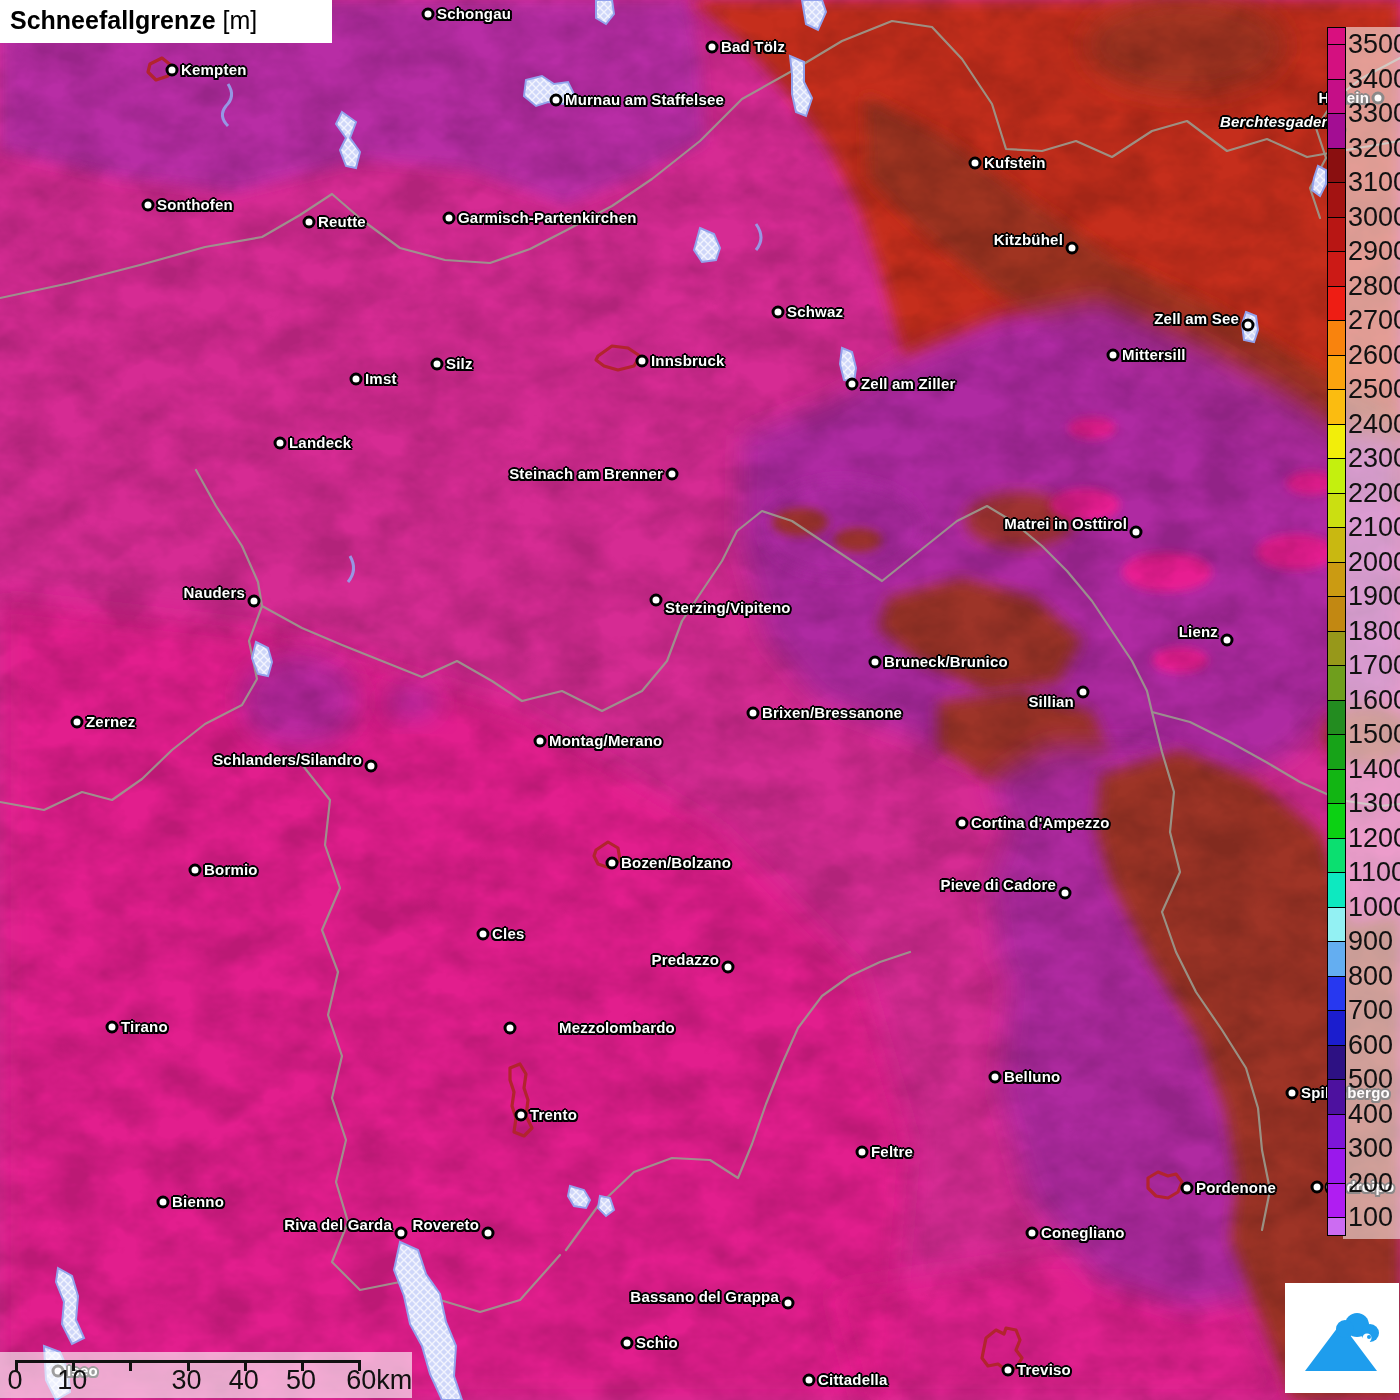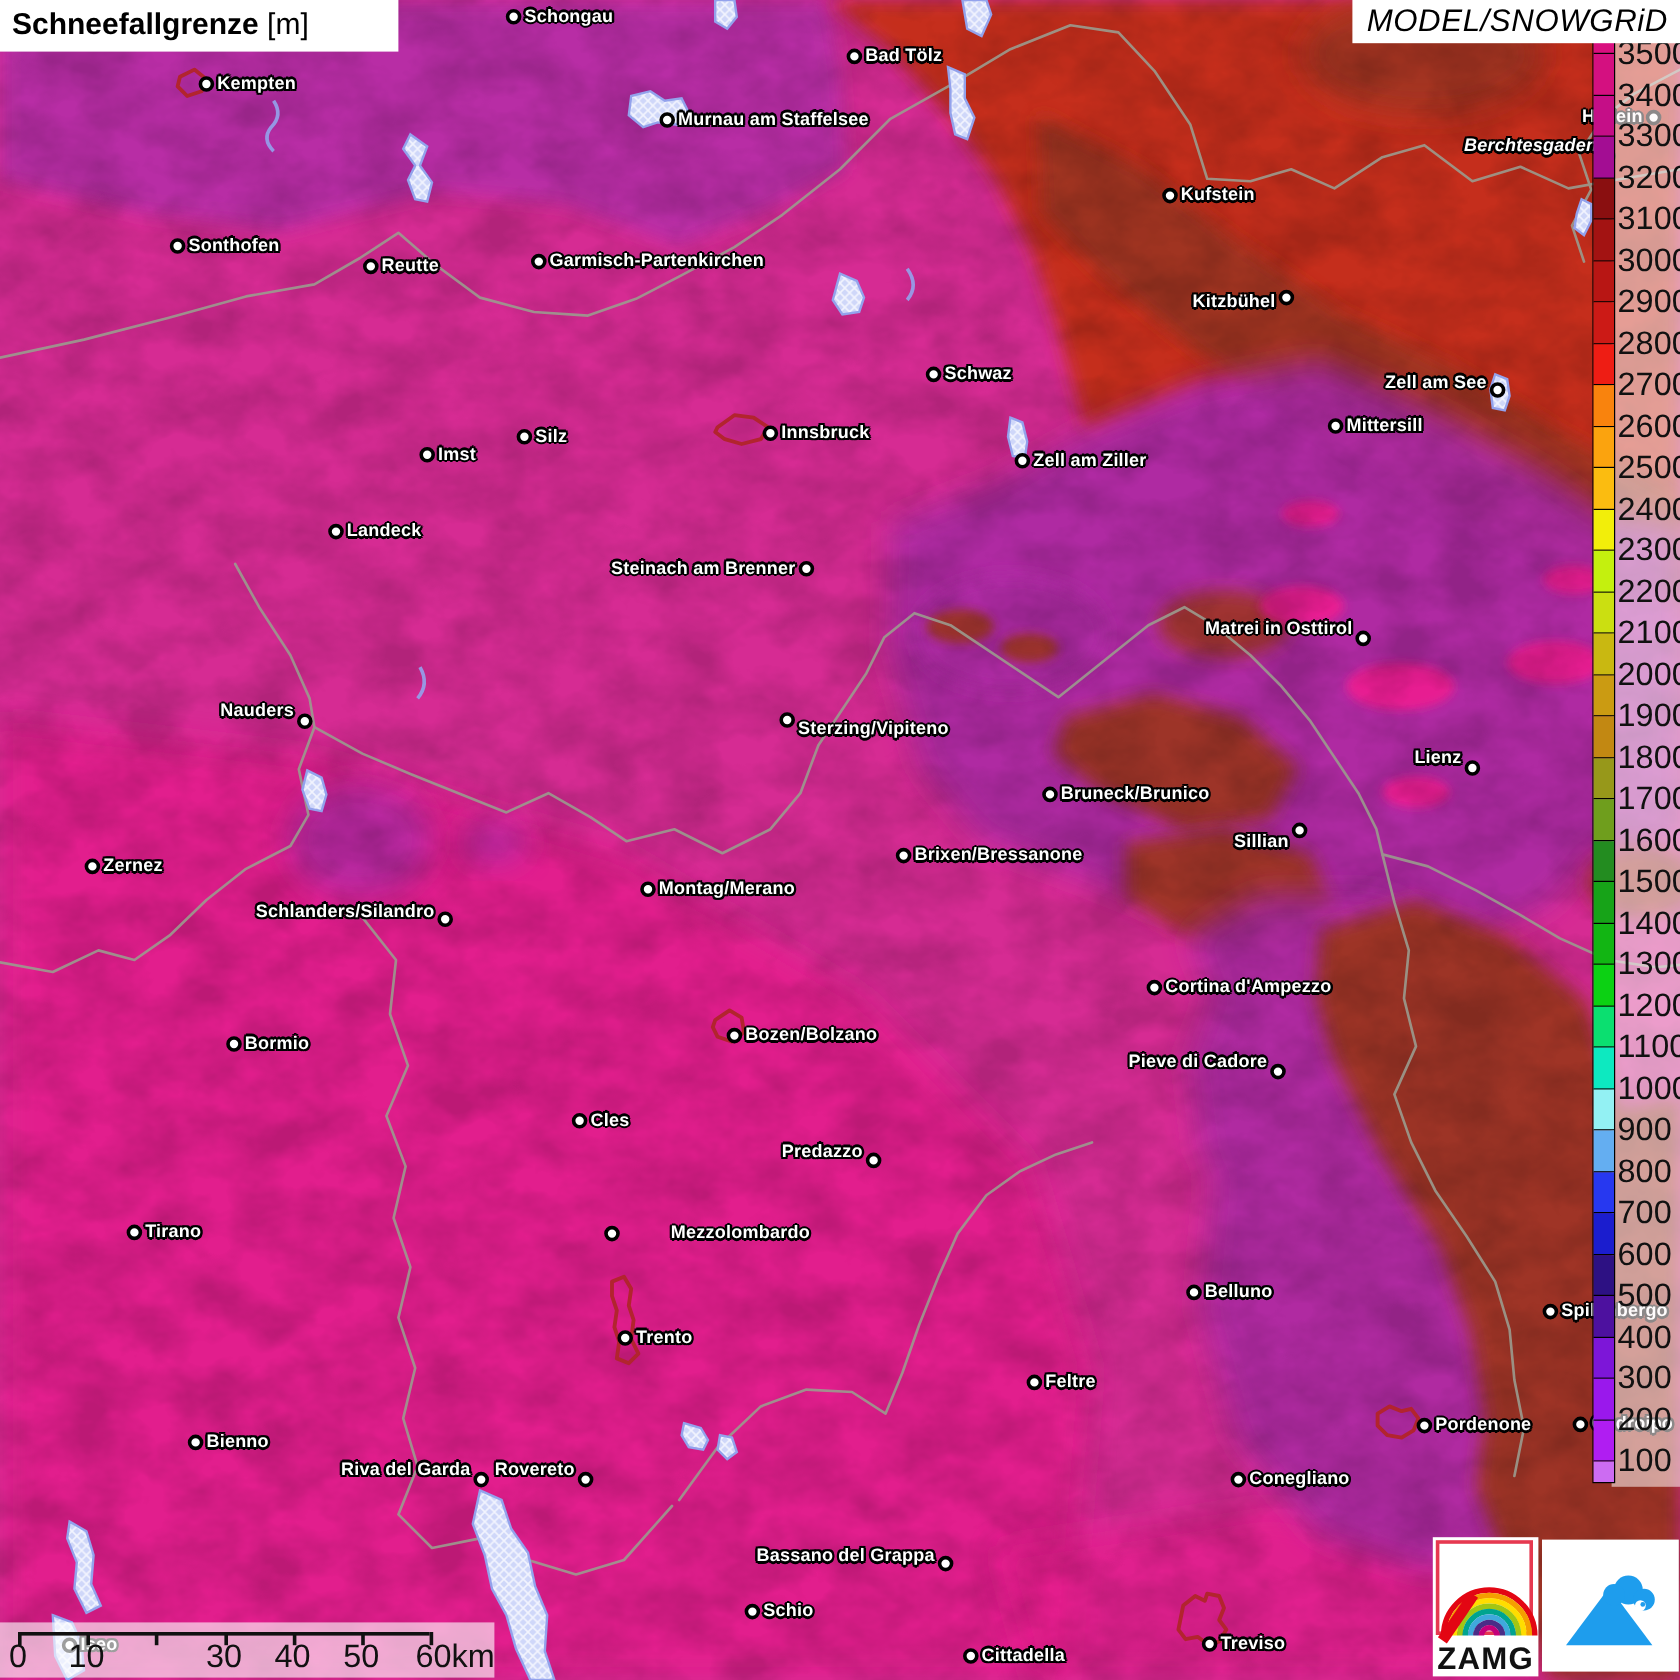--- a/index.html
+++ b/index.html
@@ -191,21 +191,21 @@
       <div class="city" style="left: 449px; top: 218px;">
         <span class="dot"></span>
         <span class="lab right" style="top: 0px;">Garmisch-Partenkirchen</span>
       </div>
       <div class="city" style="left: 309px; top: 222px;">
         <span class="dot"></span>
         <span class="lab right" style="top: 0px;">Reutte</span>
       </div>
       <div class="city" style="left: 1072px; top: 248px;">
         <span class="dot"></span>
-        <span class="lab left" style="top: -8px; margin-top: 12px;">Kitzbühel</span>
+        <span class="lab left" style="top: -8px;">Kitzbühel</span>
       </div>
       <div class="city" style="left: 778px; top: 312px;">
         <span class="dot"></span>
         <span class="lab right" style="top: 0px;">Schwaz</span>
       </div>
       <div class="city" style="left: 1248px; top: 325px;">
         <span class="dot"></span>
         <span class="lab left" style="top: -6px;">Zell am See</span>
       </div>
       <div class="city" style="left: 1113px; top: 355px;">
@@ -444,57 +444,39 @@
       <span class="llab" style="top: 1098.5px;">400</span>
       <span class="llab" style="top: 1133px;">300</span>
       <span class="llab" style="top: 1167.5px;">200</span>
       <span class="llab" style="top: 1202px;">100</span>
     </div>
 
   <div id="title-box">
     <div id="title-line1"><span>Schneefallgrenze</span> <span class="unit">[m]</span></div>
   </div>
 
-  <div id="model-box">MODEL/SNOWGRiD</div>
 
   <div id="scalebar">
     <div id="sb-line"></div>
   <div class="sb-tick" style="left: 15px;"></div>
       <span class="sb-lab" style="left: 15px;">0</span>
       <div class="sb-tick" style="left: 72.2px;"></div>
       <span class="sb-lab" style="left: 72.2px;">10</span>
       <div class="sb-tick" style="left: 129.4px;"></div>
       <span class="sb-lab" style="left: 143px; margin-top: 34px;">20</span>
       <div class="sb-tick" style="left: 186.6px;"></div>
       <span class="sb-lab" style="left: 186.6px;">30</span>
       <div class="sb-tick" style="left: 243.8px;"></div>
       <span class="sb-lab" style="left: 243.8px;">40</span>
       <div class="sb-tick" style="left: 301px;"></div>
       <span class="sb-lab" style="left: 301px;">50</span>
       <div class="sb-tick" style="left: 358.2px;"></div>
       <span class="sb-lab last" style="left: 358.2px;">60km</span>
     </div>
 
-  <div id="logo-zamg">
-    <svg width="88" height="116" viewBox="0 0 88 116">
-      <rect x="4" y="4" width="78" height="76" fill="none" stroke="#e63950" stroke-width="3"></rect>
-      <g fill="none" stroke-width="4.6">
-        <path d="M9,82 A38,38 0 0 1 85,82" stroke="#e30613"></path>
-        <path d="M13.5,82 A33.5,33.5 0 0 1 80.5,82" stroke="#f59e00"></path>
-        <path d="M18,82 A29,29 0 0 1 76,82" stroke="#ffdd00"></path>
-        <path d="M22.5,82 A24.5,24.5 0 0 1 71.5,82" stroke="#a2c614"></path>
-        <path d="M27,82 A20,20 0 0 1 67,82" stroke="#00a48f"></path>
-        <path d="M31.5,82 A15.5,15.5 0 0 1 62.5,82" stroke="#3fa9dc"></path>
-        <path d="M36,82 A11,11 0 0 1 58,82" stroke="#4a2d87"></path>
-        <path d="M40.5,82 A6.5,6.5 0 0 1 53.5,82" stroke="#c4007a"></path>
-        <path d="M8,86 L34,48" stroke="#e30613" stroke-width="9"></path>
-      </g>
-      <text x="44" y="110" text-anchor="middle" font-size="26" font-weight="bold" font-family="Liberation Sans, sans-serif" letter-spacing="1" fill="#111">ZAMG</text>
-    </svg>
-  </div>
 
   <div id="logo-partner">
     <svg width="114" height="110" viewBox="0 0 114 110">
       <g fill="#1e9ded">
         <polygon points="20,88 56,40 92,88"></polygon>
         <circle cx="72" cy="42" r="12"></circle>
         <circle cx="85" cy="50" r="9"></circle>
         <circle cx="60" cy="46" r="9"></circle>
       </g>
       <circle cx="82" cy="55" r="4.5" fill="#fff"></circle>

